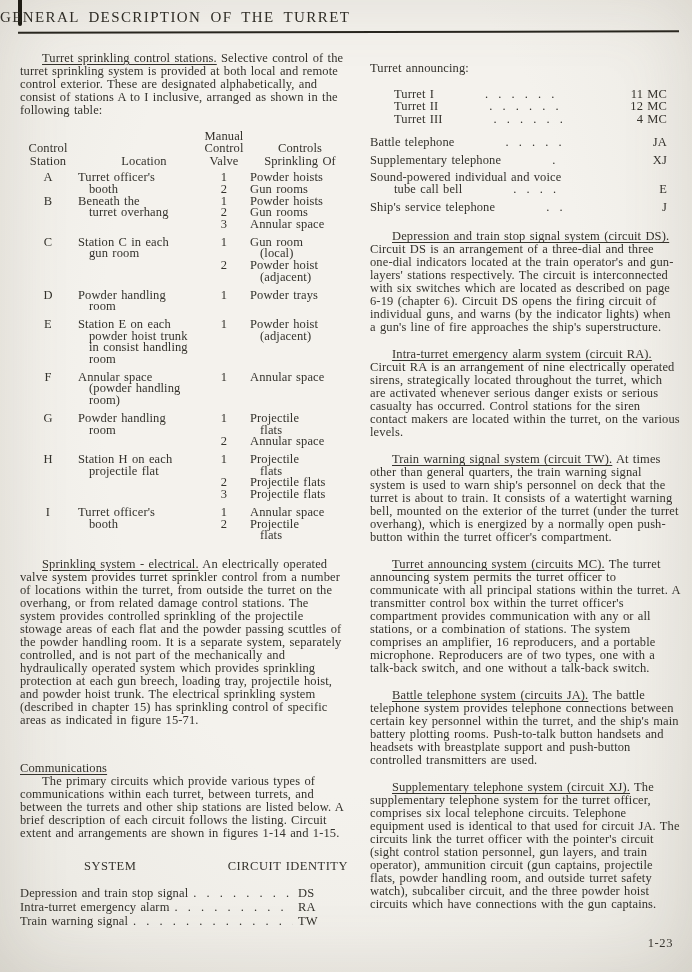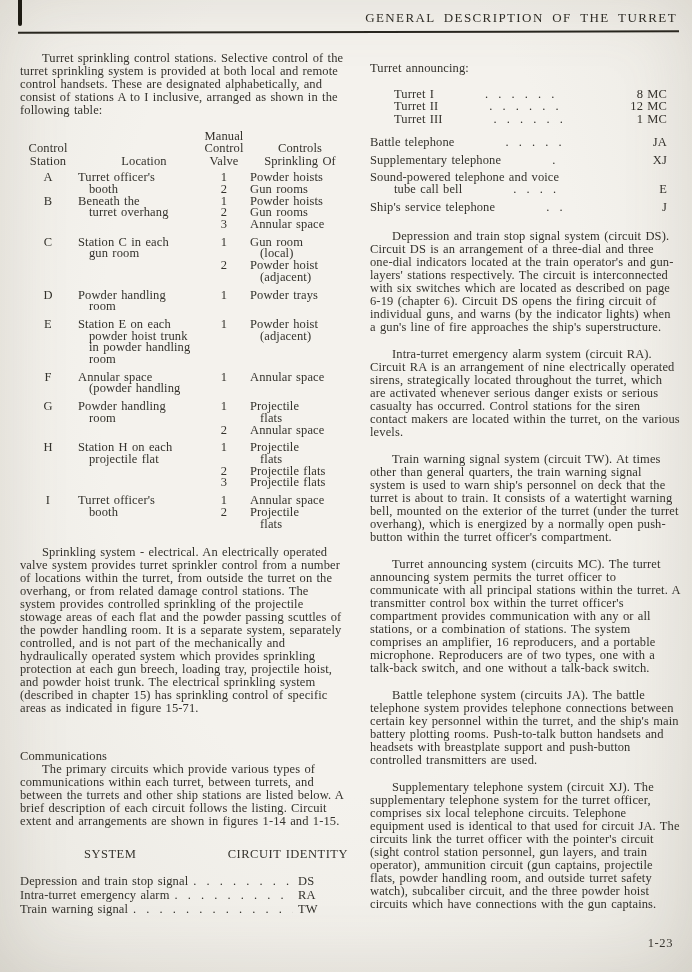--- a/index.html
+++ b/index.html
@@ -6,28 +6,28 @@
   .page{
     position:relative;width:692px;height:972px;overflow:hidden;
     background:radial-gradient(ellipse at 50% 38%, #f4f2ed 50%, #edebe5 82%, #e4e2db 100%);
     color:#34322c;
     font-family:"Liberation Serif","DejaVu Serif",serif;
     font-size:12.5px;line-height:13px;letter-spacing:.12px;word-spacing:1px;
   }
   .page::after{content:"";position:absolute;inset:0;pointer-events:none;
     box-shadow:inset 0 0 70px rgba(116,106,84,.16);}
   .scan-mark{position:absolute;left:18px;top:0;width:4px;height:26px;background:#17150f;border-radius:0 0 2px 2px;}
-  .hdr-title{position:absolute;top:11px;left:0;right:15px;text-align:right;
-    font-size:13px;letter-spacing:1.4px;word-spacing:4px;color:#2c2a24;}
+  .hdr-title{position:absolute;top:11px;left:0;right:15px;
+    font-size:15px;letter-spacing:1.4px;word-spacing:4px;color:#2c2a24;}
   .hdr-rule{position:absolute;top:31px;left:18px;right:13px;border-top:2px solid #26241d;transform:rotate(-.12deg);}
   .columns{position:absolute;top:52px;left:20px;right:12px;display:flex;gap:22px;}
   .col-left{width:328px;flex:none;}
   .col-right{flex:1;min-width:0;}
   .para{margin:0;text-indent:22px;}
-  .u{text-underline-offset:2px;text-decoration-thickness:1px;}
+  .u{text-decoration:underline;text-underline-offset:2px;text-decoration-thickness:1px;}
 
   
   .spr{margin-top:13px;}
   .spr-row{display:grid;grid-template-columns:56px 128px 40px auto;line-height:11.7px;}
   .spr-row.hd{line-height:12.4px;}
   .spr-row.gap{margin-top:6px;}
   .c-st{text-align:center;}
   .c-loc{padding-left:2px;}
   .c-loc.ind{padding-left:13px;}
   .c-v{text-align:center;}
@@ -70,21 +70,21 @@
 <body>
 
 <div class="page">
   <div class="scan-mark"></div>
   <div class="hdr-title">GENERAL DESCRIPTION OF THE TURRET</div>
   <div class="hdr-rule"></div>
 
   <div class="columns">
 
     <div class="col-left">
-      <p class="para"><span class="u">Turret sprinkling control stations.</span> <span>Selective control of the turret sprinkling system is provided at both local and remote control handsets. These are designated alphabetically, and consist of stations A to I inclusive, arranged as shown in the following table:</span></p>
+      <p class="para"><span class="u">Turret sprinkling control stations.</span> <span>Selective control of the turret sprinkling system is provided at both local and remote control exterior. These are designated alphabetically, and consist of stations A to I inclusive, arranged as shown in the following table:</span></p>
 
       <div class="spr">
         <div>
 
             <div class="spr-row hd">
               <span class="c-st"></span>
               <span class="c-loc"></span>
               <span class="c-v">Manual</span>
               <span class="c-ct"></span>
             </div>
@@ -191,21 +191,21 @@
 
             <div class="spr-row">
               <span class="c-st"></span>
               <span class="c-loc ind">powder hoist trunk</span>
               <span class="c-v"></span>
               <span class="c-ct ind">(adjacent)</span>
             </div>
 
             <div class="spr-row">
               <span class="c-st"></span>
-              <span class="c-loc ind">in powder handling</span>
+              <span class="c-loc ind">in consist handling</span>
               <span class="c-v"></span>
               <span class="c-ct"></span>
             </div>
 
             <div class="spr-row">
               <span class="c-st"></span>
               <span class="c-loc ind">room</span>
               <span class="c-v"></span>
               <span class="c-ct"></span>
             </div>
@@ -217,20 +217,26 @@
               <span class="c-ct">Annular space</span>
             </div>
 
             <div class="spr-row">
               <span class="c-st"></span>
               <span class="c-loc ind">(powder handling</span>
               <span class="c-v"></span>
               <span class="c-ct"></span>
             </div>
 
+            <div class="spr-row">
+              <span class="c-st"></span>
+              <span class="c-loc ind">room)</span>
+              <span class="c-v"></span>
+              <span class="c-ct"></span>
+            </div>
 
             <div class="spr-row gap">
               <span class="c-st">G</span>
               <span class="c-loc">Powder handling</span>
               <span class="c-v">1</span>
               <span class="c-ct">Projectile</span>
             </div>
 
             <div class="spr-row">
               <span class="c-st"></span>
@@ -331,49 +337,49 @@
     </div>
 
     <div class="col-right">
       <div class="ann">
         <div class="ann-head">Turret announcing:</div>
         <div>
 
             <div class="ann-row">
               <span class="lbl ind">Turret I</span>
               <span class="leader show"></span>
-              <span class="val">8 MC</span>
+              <span class="val">11 MC</span>
             </div>
 
             <div class="ann-row">
               <span class="lbl ind">Turret II</span>
               <span class="leader show"></span>
               <span class="val">12 MC</span>
             </div>
 
             <div class="ann-row">
               <span class="lbl ind">Turret III</span>
               <span class="leader show"></span>
-              <span class="val">1 MC</span>
+              <span class="val">4 MC</span>
             </div>
 
             <div class="ann-row gap">
               <span class="lbl">Battle telephone</span>
               <span class="leader show"></span>
               <span class="val">JA</span>
             </div>
 
             <div class="ann-row spaced">
               <span class="lbl">Supplementary telephone</span>
               <span class="leader show"></span>
               <span class="val">XJ</span>
             </div>
 
             <div class="ann-row spaced">
-              <span class="lbl">Sound-powered telephone and voice</span>
+              <span class="lbl">Sound-powered individual and voice</span>
               <span class="leader"></span>
               <span class="val"></span>
             </div>
 
             <div class="ann-row">
               <span class="lbl ind">tube call bell</span>
               <span class="leader show"></span>
               <span class="val">E</span>
             </div>
 

